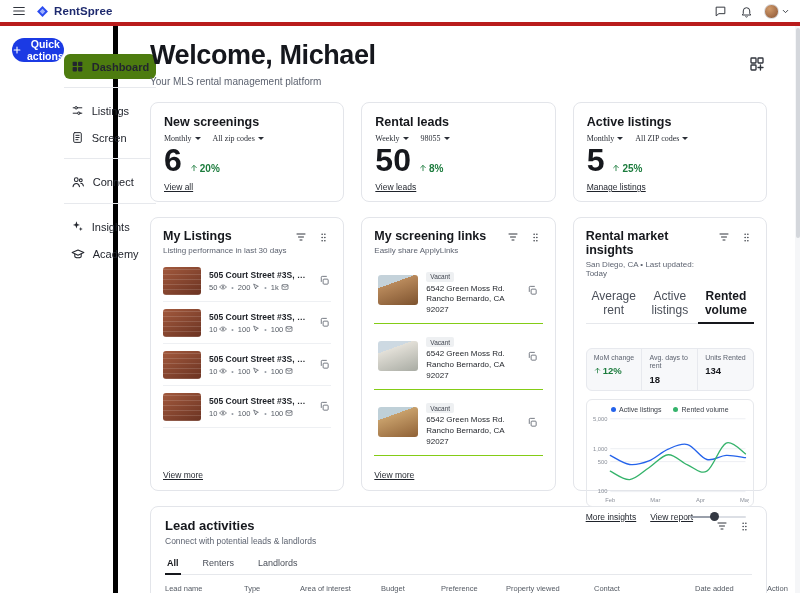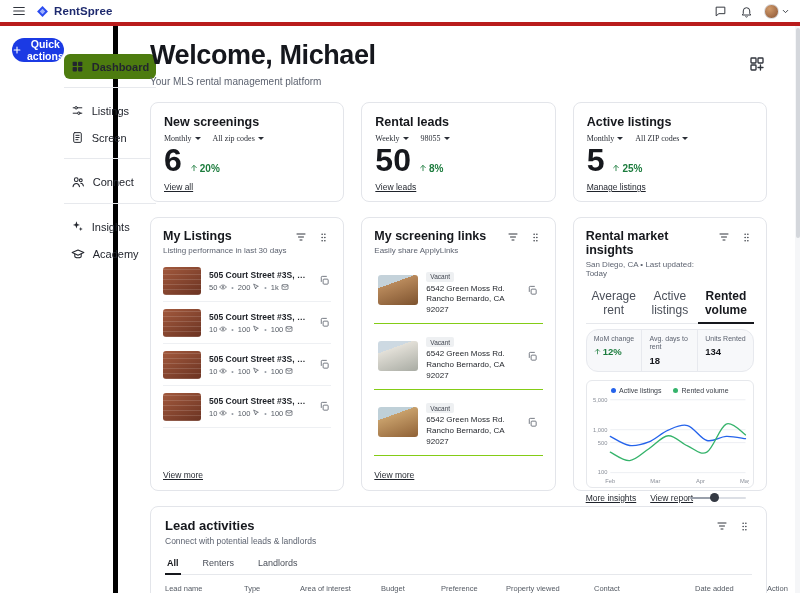--- a/index.html
+++ b/index.html
@@ -74,21 +74,21 @@
   .thumb.h2{background:linear-gradient(160deg,#cdd9e2 0 28%,#e3e0d8 28%,#a8aba3)}
   .thumb.h3{background:linear-gradient(160deg,#bfd0d8 0 30%,#c8a06b 30%,#8f6136)}
   .badge{display:inline-block;font-size:6.5px;color:#40454f;background:#eef0f2;border-radius:2px;padding:1.5px 4px;margin-bottom:2px}
   .screen-addr{font-size:8px;color:#1d2026;line-height:1.35}
 
   
   .mi-tabs{display:flex;margin-top:7px;border-bottom:1px solid #e6e8ec}
   .mi-tab{flex:1;text-align:center;font-size:12px;color:#4a4f59;padding:4px 0 6px;cursor:pointer;position:relative;background:none;border:none;font-family:inherit}
   .mi-tab.active{font-weight:bold;color:#16181d}
   .mi-tab.active::after{content:"";position:absolute;left:0;right:0;bottom:-1px;height:2px;background:#16181d}
-  .mi-stats{display:flex;margin-top:5px;background:#f7f8fa;border:1px solid #e7e9ee;border-radius:12px}
+  .mi-stats{display:flex;margin-top:24px;background:#f7f8fa;border:1px solid #e7e9ee;border-radius:6px}
   .mi-stat{flex:1;padding:5px 7px}
   .mi-stat + .mi-stat{border-left:1px solid #e7e9ee}
   .mi-stat-label{font-size:7px;color:#5d6370;line-height:1.2}
   .mi-stat-value{font-size:9.5px;font-weight:bold;color:#16181d;margin-top:3px}
   .mi-stat-value.up{color:#1c7c3d;display:flex;align-items:center;gap:2px}
   .chart-panel{border:1px solid #e6e8ec;border-radius:6px;margin-top:8px;padding:6px 4px 1px}
   .legend{display:flex;justify-content:center;gap:12px;font-size:7px;color:#3c414a}
   .legend-item{display:flex;align-items:center;gap:3px}
   .legend-dot{width:5px;height:5px;border-radius:50%;background:#999}
   svg.chart{display:block;width:100%;height:92px}

